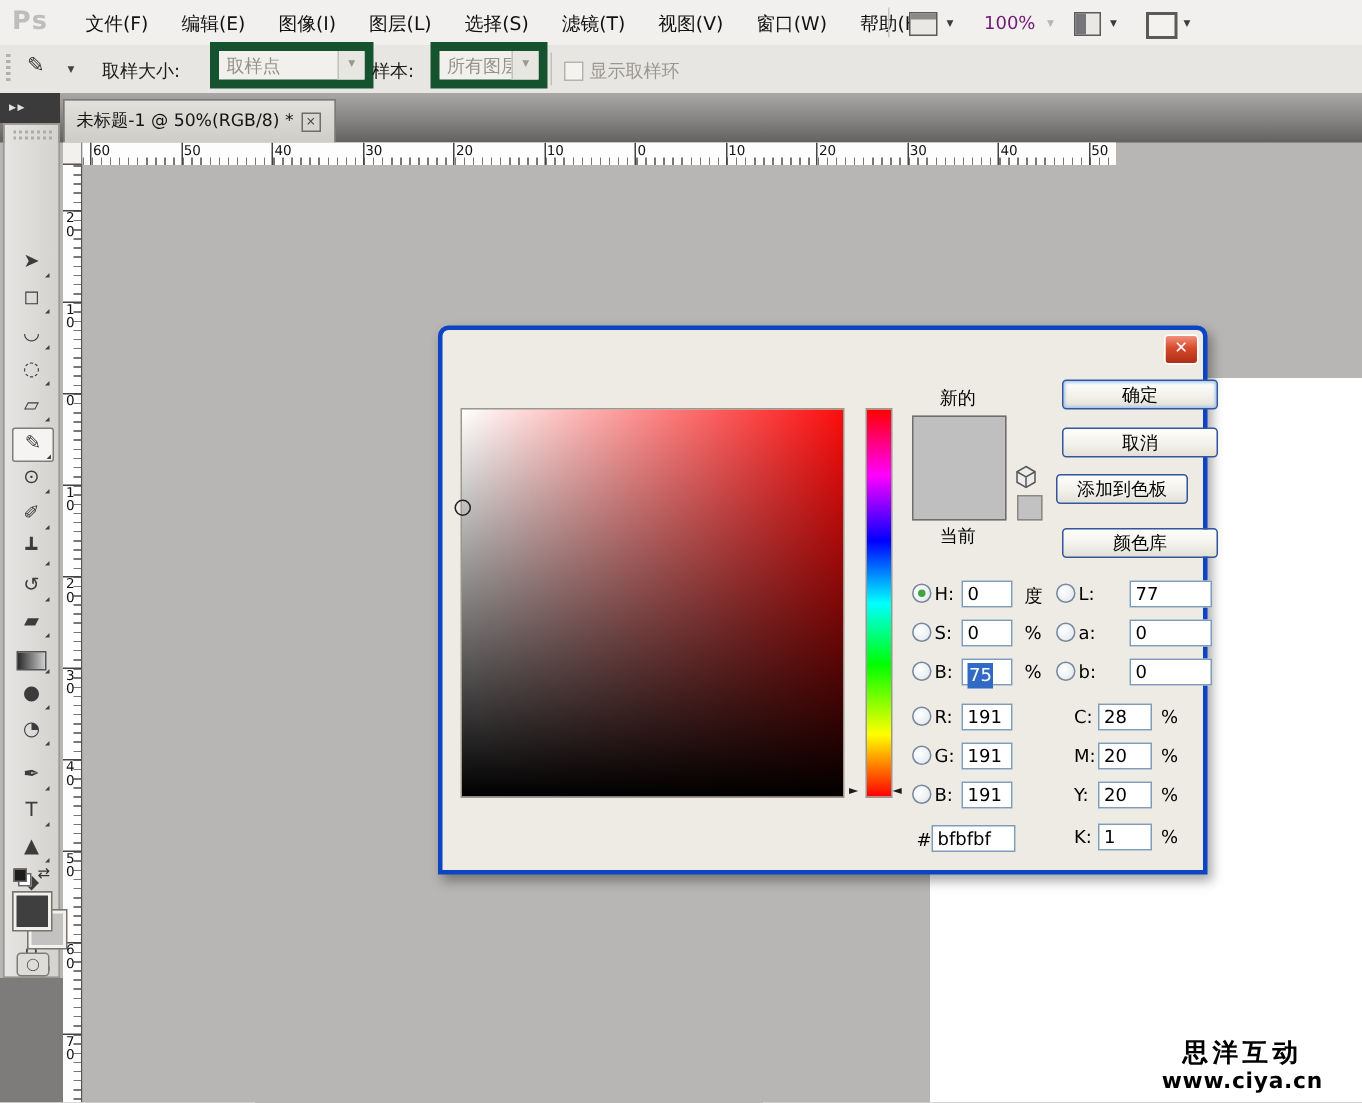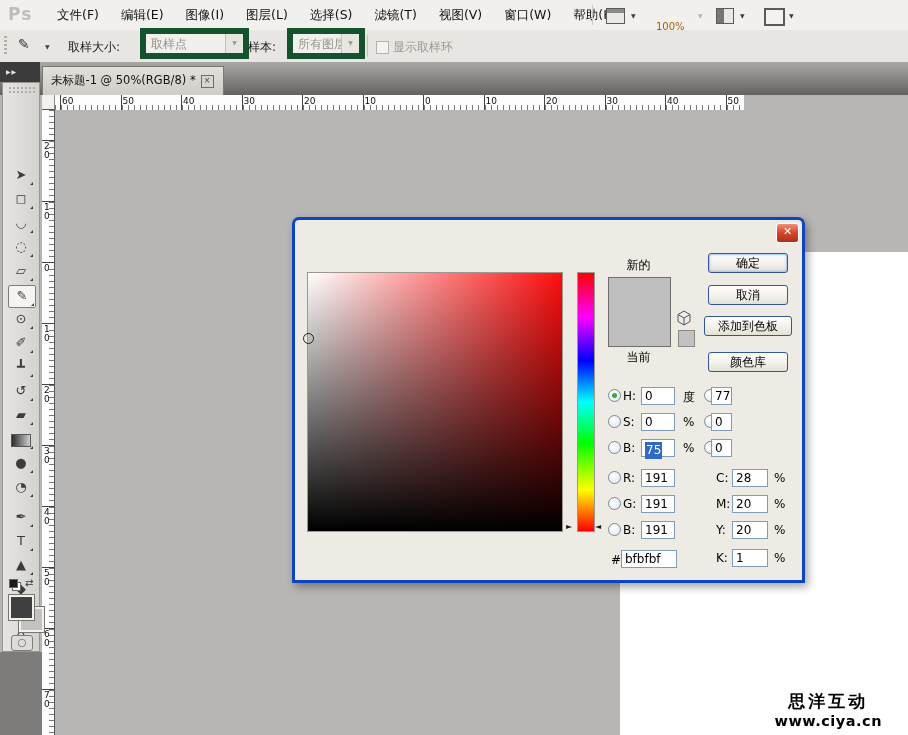--- a/index.html
+++ b/index.html
@@ -2,32 +2,32 @@
 <html><head>
 <meta charset="utf-8">
 <style>
   html,body{margin:0;padding:0}
   .screen{position:relative;width:908px;height:735px;overflow:hidden;
     font-family:"DejaVu Sans","Liberation Sans",sans-serif;font-size:12px;color:#000;
     background:#b7b6b4;user-select:none}
   
   .menubar{position:absolute;left:0;top:0;width:908px;height:30px;background:#f1f0ee;border-bottom:1px solid #cfcdc8}
   .pslogo{position:absolute;left:8px;top:4px;font-size:17px;font-weight:bold;color:#bdbdbd;letter-spacing:1px}
-  .menu-items{position:absolute;left:46px;top:0;height:30px;display:flex;align-items:center}
+  .menu-items{position:absolute;left:46px;top:8px;height:30px;display:flex;}
   .menu-item{padding:0 11px;font-size:12.5px;color:#111;cursor:default}
   .mdiv{position:absolute;top:5px;width:1px;height:20px;background:#c9c7c2}
   .micon{position:absolute;top:8px;height:14px;border:1px solid #5a5a58;background:#e9e8e5}
   .micon.bridge{left:606px;width:17px}
   .micon.bridge::before{content:"";position:absolute;left:0;top:0;width:100%;height:4px;background:#8a8a88}
   .micon.arrange{left:716px;width:16px}
   .micon.arrange::before{content:"";position:absolute;left:0;top:0;width:7px;height:100%;background:#76767a}
   .micon.screenmode{left:764px;width:17px;border-width:2px;background:#f3f2ef}
   .caret{position:absolute;top:12px;font-size:6px;color:#3c3c3a}
   .caret.dis{color:#b7b5af}
-  .zoomlevel{position:absolute;left:656px;top:21px;font-size:10px;color:#a16207}
+  .zoomlevel{position:absolute;left:656px;top:8px;font-size:12px;color:#701a75}
   
   .optbar{position:absolute;left:0;top:30px;width:908px;height:32px;background:#e8e6e2;border-bottom:1px solid #a9a7a2}
   .grip-v{position:absolute;left:4px;top:36px;width:3px;height:20px;
     background:repeating-linear-gradient(to bottom,#b2b0ab 0 2px,transparent 2px 4px)}
   .opt-eyedrop{position:absolute;left:18px;top:36px;width:22px;height:20px;font-size:14px;color:#333}
   .opt-caret{position:absolute;left:45px;top:43px;font-size:6px;color:#444}
   .optlabel{position:absolute;top:39px;font-size:12px;color:#1c1c1a}
   .optlabel.dis{color:#9a9890}
   .dd{position:absolute;top:28px;height:19px;background:#f1f0ec;border:6px solid #14532d;color:#94928a;font-size:12px}
   .dd .ddtext{position:absolute;left:5px;top:2px}
@@ -88,34 +88,34 @@
   .cfield{position:absolute;left:12px;top:52px;width:254px;height:258px;border:1px solid #9a988f;
     background-image:linear-gradient(to bottom,rgba(0,0,0,0),#000),linear-gradient(to right,#ffffff,#fd0d0d)}
   .cmarker{position:absolute;left:-5px;top:60px;width:9px;height:9px;border:1px solid #222;border-radius:50%}
   .huestrip{position:absolute;left:282px;top:52px;width:16px;height:258px;border:1px solid #9a988f;
     background:linear-gradient(180deg,#ff0000 0%,#ff00ff 17%,#0000ff 34%,#00ffff 50%,#00ff00 66%,#ffff00 84%,#ff0000 100%)}
   .harrow{position:absolute;font-size:8px;color:#1a1a1a;line-height:8px}
   .swatch-label{position:absolute;width:61px;text-align:center;font-size:12px;color:#000}
   .nc-swatch{position:absolute;left:313px;top:57px;width:61px;height:68px;border:1px solid #6f6e6a;background:#bfbfbf}
   .cube{position:absolute;left:381px;top:90px;width:16px;height:16px}
   .mini-swatch{position:absolute;left:383px;top:110px;width:15px;height:15px;border:1px solid #8b897f;background:#c2c2c2}
-  .xpbtn{position:absolute;left:413px;width:80px;height:20px;border:1px solid #33569c;border-radius:3px;
+  .xpbtn{position:absolute;left:413px;width:104px;height:20px;border:1px solid #33569c;border-radius:3px;
     background:linear-gradient(180deg,#fefefc,#f2f1eb 55%,#e3e1d6);font-size:12px;color:#000;text-align:center;line-height:19px;box-sizing:border-box}
   .xpbtn.primary{box-shadow:inset 0 0 2px 1px #9ec1ef}
   .xpbtn.wide{left:409px;width:88px}
   .frow{position:absolute;left:0;width:507px;height:20px;font-size:12px}
   .frow span{position:absolute;top:2px}
   .radio{position:absolute;top:3px;width:11px;height:11px;border:1px solid #77889c;border-radius:50%;background:radial-gradient(circle at 35% 35%,#fff,#dfe5ec)}
   .radio.on::after{content:"";position:absolute;left:3px;top:3px;width:5px;height:5px;border-radius:50%;background:#41a53f}
   .r1{left:313px}.l1{left:328px}.u1{left:388px}
   .r2{left:409px}.l2{left:424px}
   .lc{left:421px}.uc{left:479px}
   .fin{position:absolute;top:0;height:18px;border:1px solid #7f9db9;background:#fff;font-size:12px;line-height:17px;padding-left:3px;box-sizing:border-box;color:#000}
   .i1{left:346px;width:34px}
-  .i2{left:416px;width:21px}
+  .i2{left:458px;width:55px}
   .ic{left:437px;width:36px}
   .hl{background:#316ac5;color:#fff;padding:0 1px}
   .hexrow{position:absolute;left:0;top:330px;width:507px;height:20px;font-size:12px}
   .hexrow .hash{position:absolute;left:316px;top:3px}
   .hexrow .fin{left:326px;width:56px}
   .webonly{position:absolute;left:5px;top:316px;width:220px;height:16px;font-size:12px}
   .webonly .cb{position:absolute;left:0;top:1px;width:11px;height:11px;border:1px solid #5a79a8;background:linear-gradient(135deg,#cdd4dd,#fff 60%)}
   .webonly .cblab{position:absolute;left:18px;top:0;color:#000}
 </style>
 </head>

